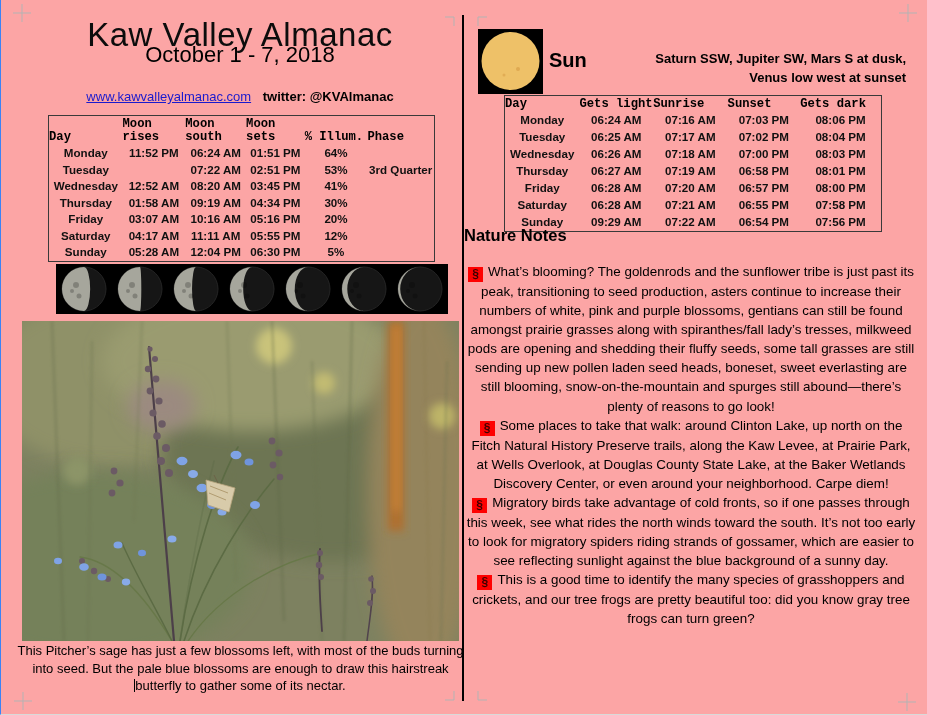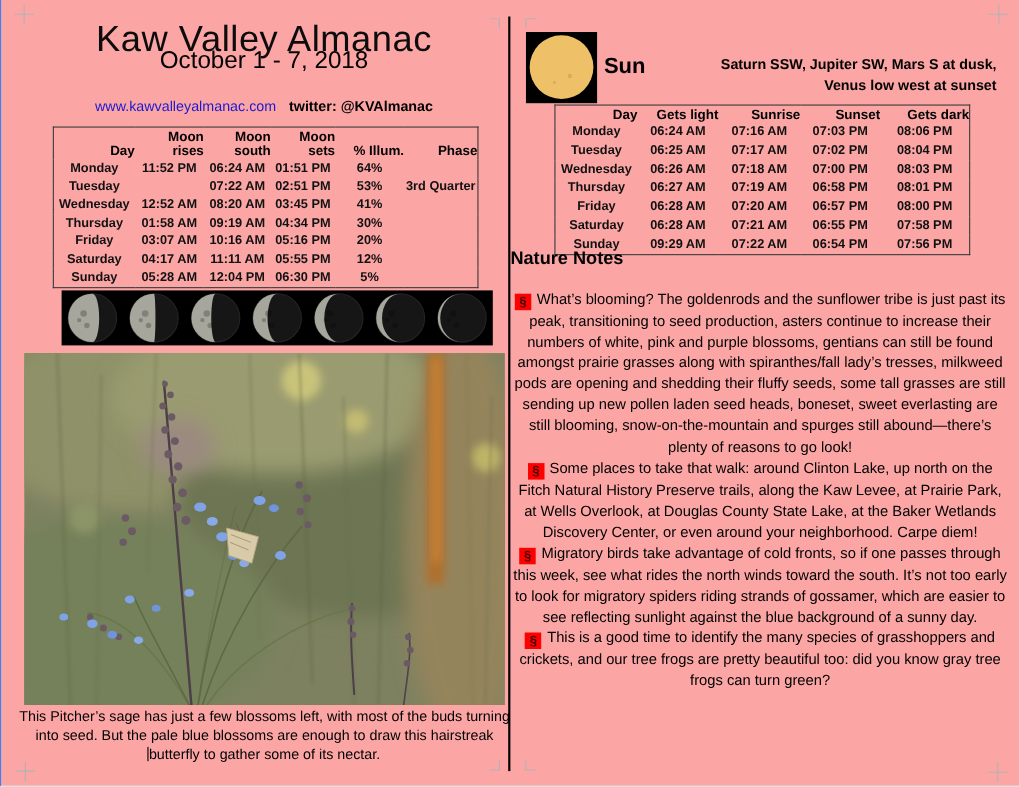--- a/index.html
+++ b/index.html
@@ -6,25 +6,25 @@
   .page{
     position:relative;width:927px;height:715px;background:#fca5a5;
     font-family:"Liberation Sans",sans-serif;color:#000;overflow:hidden;
     border-left:1px solid #3b82f6;border-bottom:1px solid #d9d9d9;box-sizing:border-box;
   }
   .abs{position:absolute;}
   
   .title{left:20px;top:16px;width:438px;text-align:center;font-size:33px;letter-spacing:.5px;color:#0c0c0c;}
   .date{left:20px;top:42px;width:438px;text-align:center;font-size:22px;}
   .linkrow{left:20px;top:89px;width:438px;text-align:center;font-size:13px;}
-  .weblink{color:#1a1ace;cursor:pointer;margin-top:12px;}
+  .weblink{color:#1a1ace;text-decoration:underline;cursor:pointer;margin-top:12px;}
   .twitter{color:#000;margin-left:8px;font-weight:bold;}
   
   table.databox{border-collapse:collapse;border:1px solid #3a3a3a;table-layout:fixed;width:100%;height:100%;}
-  table.databox th{font-weight:bold;font-size:12.2px;vertical-align:bottom;text-align:right;white-space:pre-line;line-height:13px;padding:2px 0 1px 0;}
+  table.databox th{font-weight:bold;font-size:12.2px;vertical-align:bottom;text-align:left;white-space:pre-line;line-height:13px;padding:2px 0 1px 0;font-family:Liberation Mono, monospace;}
   table.databox td{font-weight:bold;font-size:11.6px;color:#111;text-align:center;padding:0;line-height:16.4px;white-space:nowrap;}
   .moon-table-wrap{left:47px;top:115px;width:387px;height:147px;}
   .moon-table-wrap th:nth-child(1),.moon-table-wrap td:nth-child(1){width:19.1%;}
   .moon-table-wrap th:nth-child(2),.moon-table-wrap td:nth-child(2){width:16.3%;}
   .moon-table-wrap th:nth-child(3),.moon-table-wrap td:nth-child(3){width:15.8%;}
   .moon-table-wrap th:nth-child(4),.moon-table-wrap td:nth-child(4){width:15.2%;}
   .moon-table-wrap th:nth-child(5),.moon-table-wrap td:nth-child(5){width:16.3%;}
   .moon-table-wrap th:nth-child(6),.moon-table-wrap td:nth-child(6){width:17.3%;}
   .sun-table-wrap{left:503px;top:95px;width:378px;height:137px;}
   .sun-table-wrap th{font-size:12.4px;}

